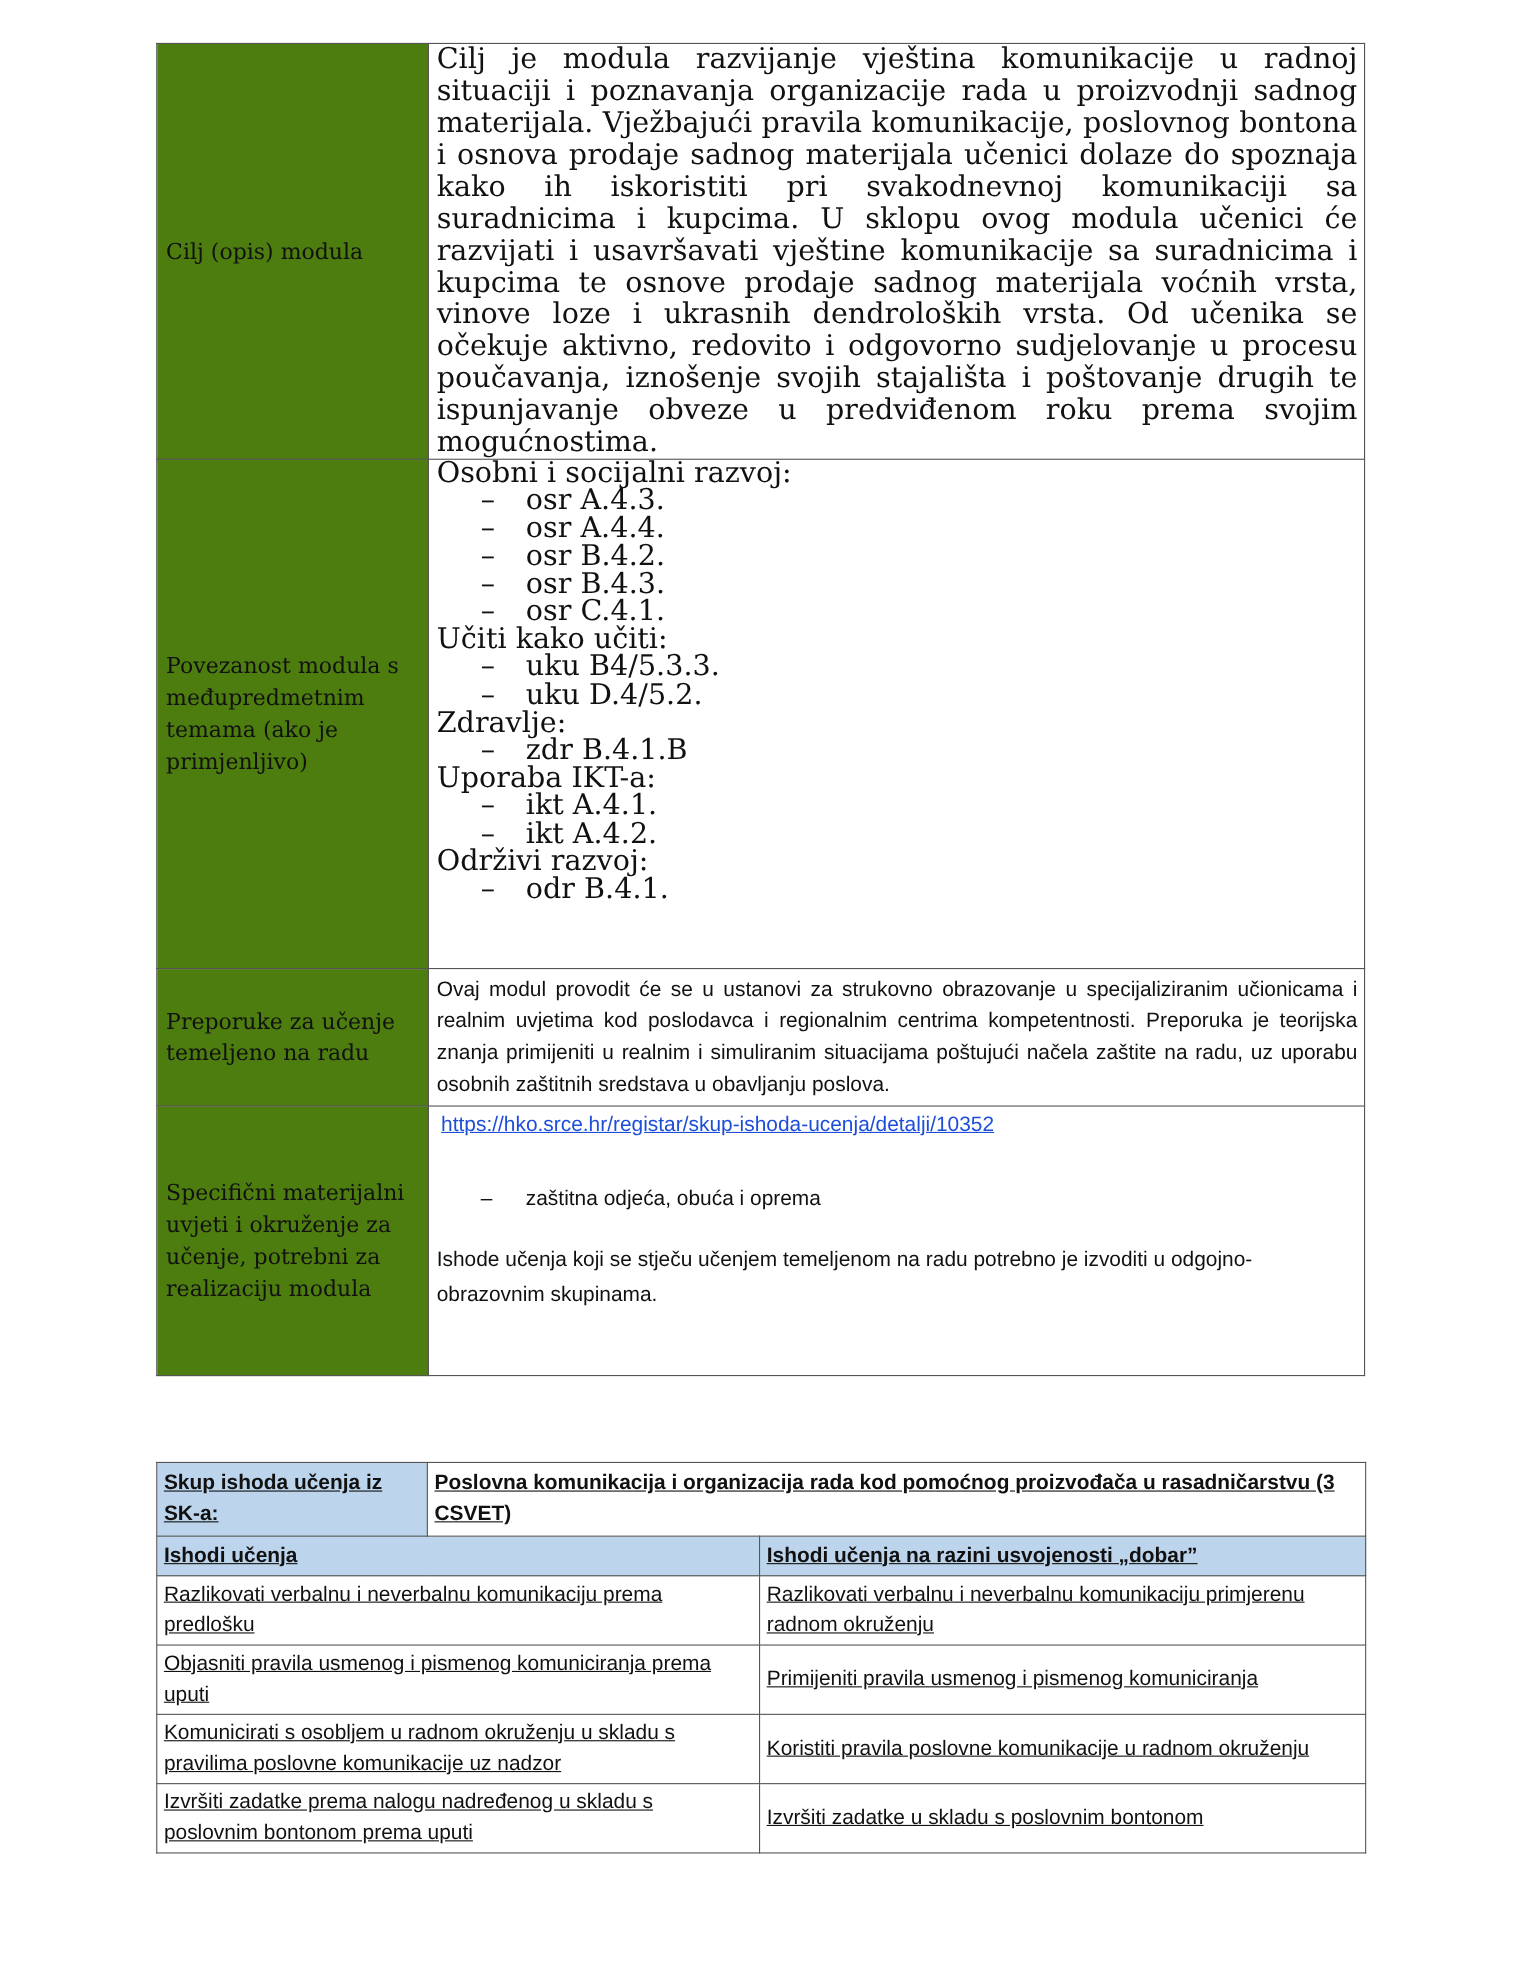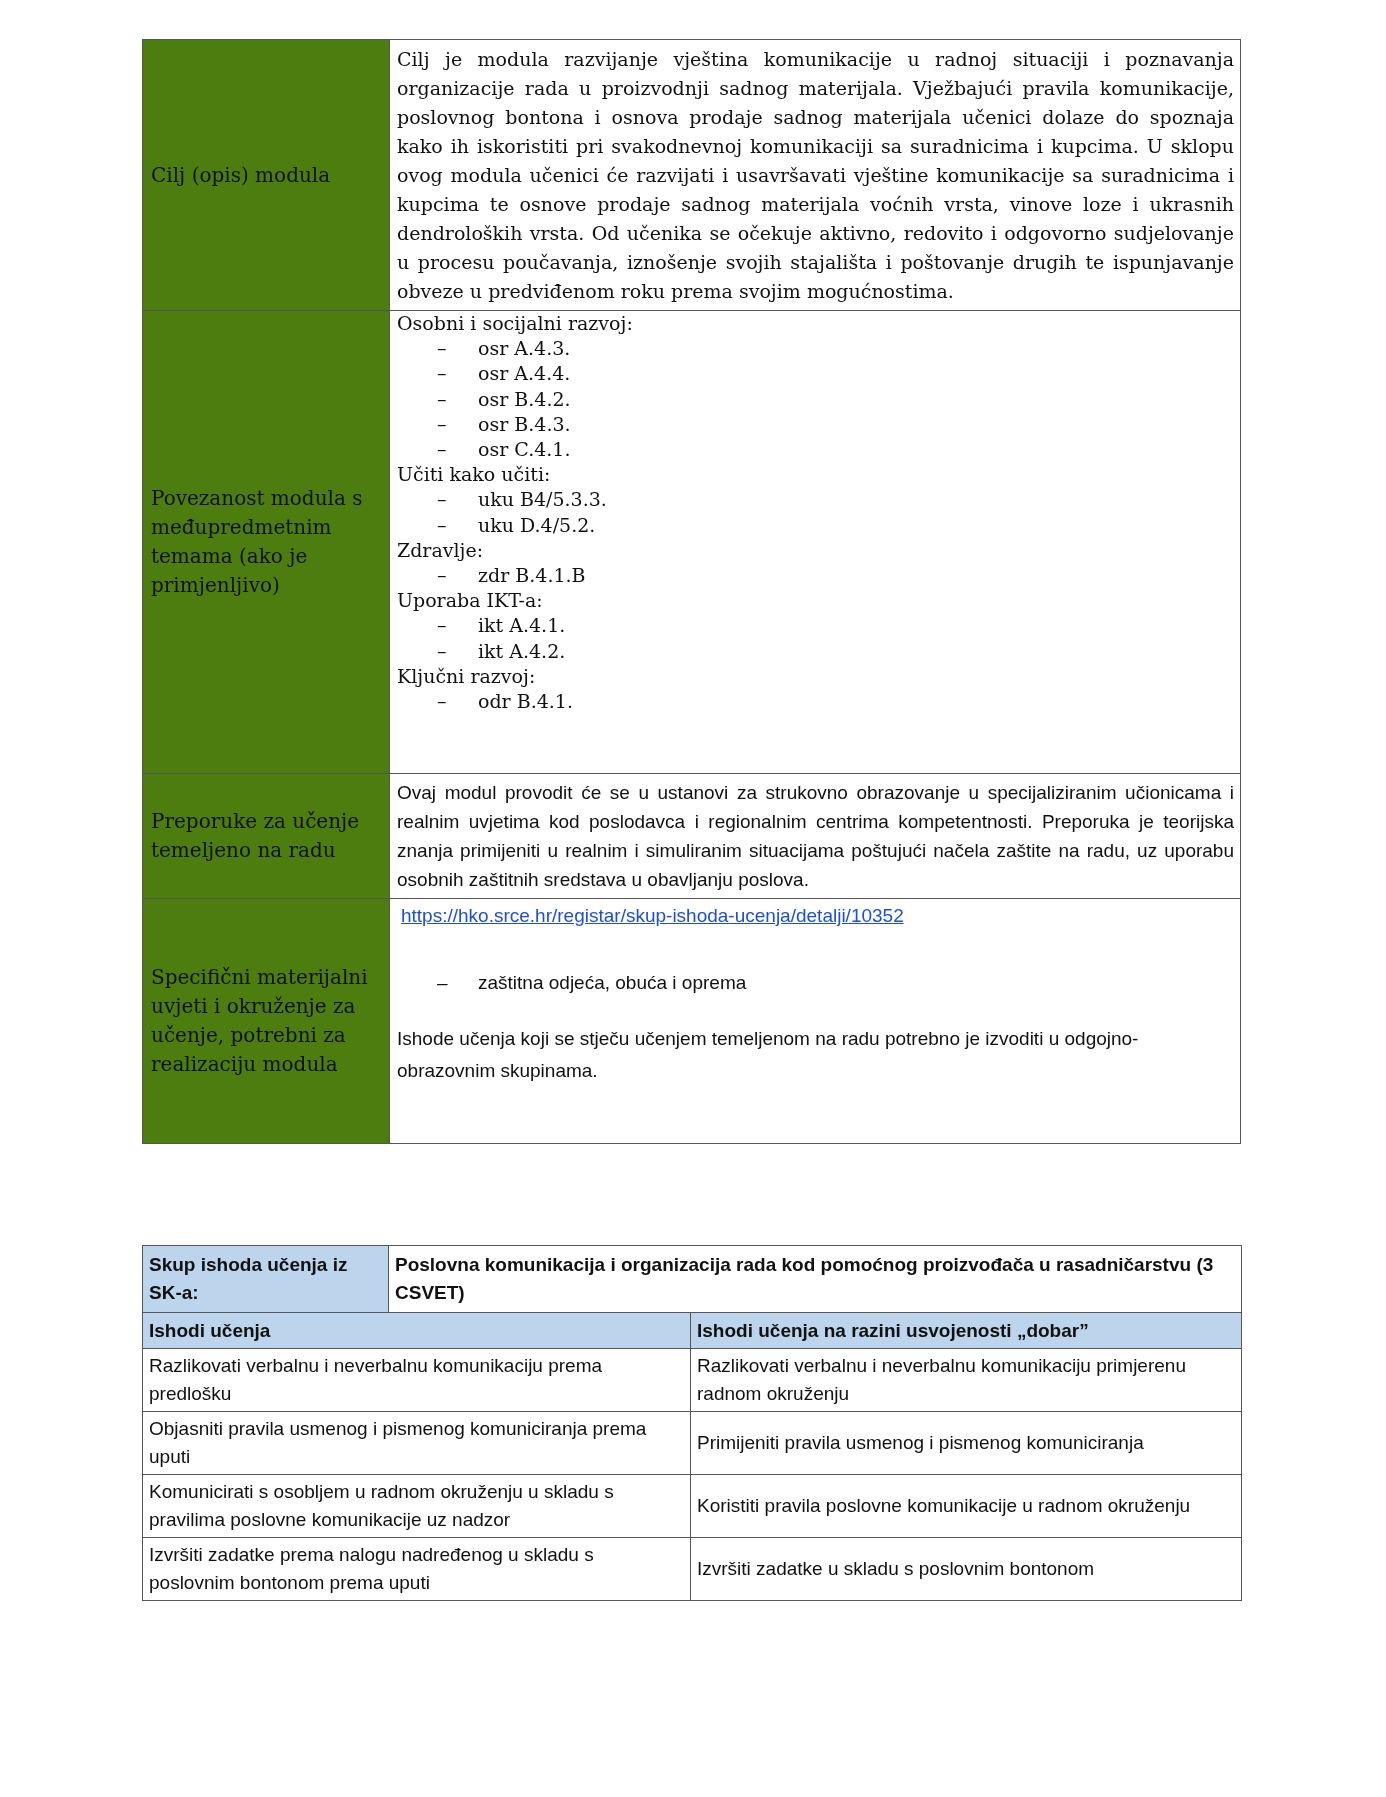--- a/index.html
+++ b/index.html
@@ -1,29 +1,29 @@
 <!DOCTYPE html>
 <html><head>
 <meta charset="utf-8">
 <style>
   html, body { margin: 0; padding: 0; background: #ffffff; }
   body { width: 1386px; height: 1797px; position: relative; font-family: "DejaVu Serif", "Liberation Serif", serif; color: #111; }
   table { border-collapse: collapse; position: absolute; left: 142px; table-layout: fixed; }
-  td { border: 1.5px solid #555; vertical-align: middle; padding: 0 8px; font-size: 19px; line-height: 29px; }
+  td { border: 1.5px solid #555; vertical-align: middle; padding: 0 8px; font-size: 26px; line-height: 29px; }
   #t1 { top: 39px; width: 1099px; }
   #t1 td.label { background: #4d7c0f; font-weight: normal; width: 230px; font-size: 20px; line-height: 29px; }
   #t1 td.content { text-align: justify; padding: 0 6px 0 7px; }
   .condensed { font-family: "Liberation Sans", sans-serif; font-size: 18px; transform-origin: left; }
   .list-head { display: block; }
   .list-item { display: block; padding-left: 40px; }
   .list-item .dash { display: inline-block; width: 41px; }
   .link { color: #1d4ed8; text-decoration: underline; padding-left: 4px; }
   .spacer { display: block; height: 38px; }
   .spacer-sm { display: block; height: 26px; }
-  #t2 { top: 1245px; width: 1099px; }
+  #t2 { top: 1329px; width: 1099px; text-decoration: underline; }
   #t2 td { font-family: "Liberation Sans", sans-serif; font-size: 19px; line-height: 28px; padding: 0 6px; }
   #t2 td.blue { background: #bdd5ec; }
   #t2 td.bold { font-weight: bold; }
   .row-a td { height: 62px; }
 </style>
 </head>
 <body>
 
 <table id="t1">
   <tbody>
@@ -41,21 +41,21 @@
       <span class="list-item"><span class="dash">–</span><span>osr B.4.3.</span></span>
       <span class="list-item"><span class="dash">–</span><span>osr C.4.1.</span></span>
       <span class="list-head">Učiti kako učiti:</span>
       <span class="list-item"><span class="dash">–</span><span>uku B4/5.3.3.</span></span>
       <span class="list-item"><span class="dash">–</span><span>uku D.4/5.2.</span></span>
       <span class="list-head">Zdravlje:</span>
       <span class="list-item"><span class="dash">–</span><span>zdr B.4.1.B</span></span>
       <span class="list-head">Uporaba IKT-a:</span>
       <span class="list-item"><span class="dash">–</span><span>ikt A.4.1.</span></span>
       <span class="list-item"><span class="dash">–</span><span>ikt A.4.2.</span></span>
-      <span class="list-head">Ključni razvoj:</span>
+      <span class="list-head">Održivi razvoj:</span>
       <span class="list-item"><span class="dash">–</span><span>odr B.4.1.</span></span>
     </td>
   </tr>
   <tr style="height:125px;">
     <td class="label">Preporuke za učenje temeljeno na radu</td>
     <td class="content condensed" style="font-size:19px;margin-left:44px;">Ovaj modul provodit će se u ustanovi za strukovno obrazovanje u specijaliziranim učionicama i realnim uvjetima kod poslodavca i regionalnim centrima kompetentnosti. Preporuka je teorijska znanja primijeniti u realnim i simuliranim situacijama poštujući načela zaštite na radu, uz uporabu osobnih zaštitnih sredstava u obavljanju poslova.</td>
   </tr>
   <tr style="height:245px;">
     <td class="label">Specifični materijalni uvjeti i okruženje za učenje, potrebni za realizaciju modula</td>
     <td class="content condensed" style="vertical-align:top; text-align:left; font-size:19px; padding-top:2px;">

